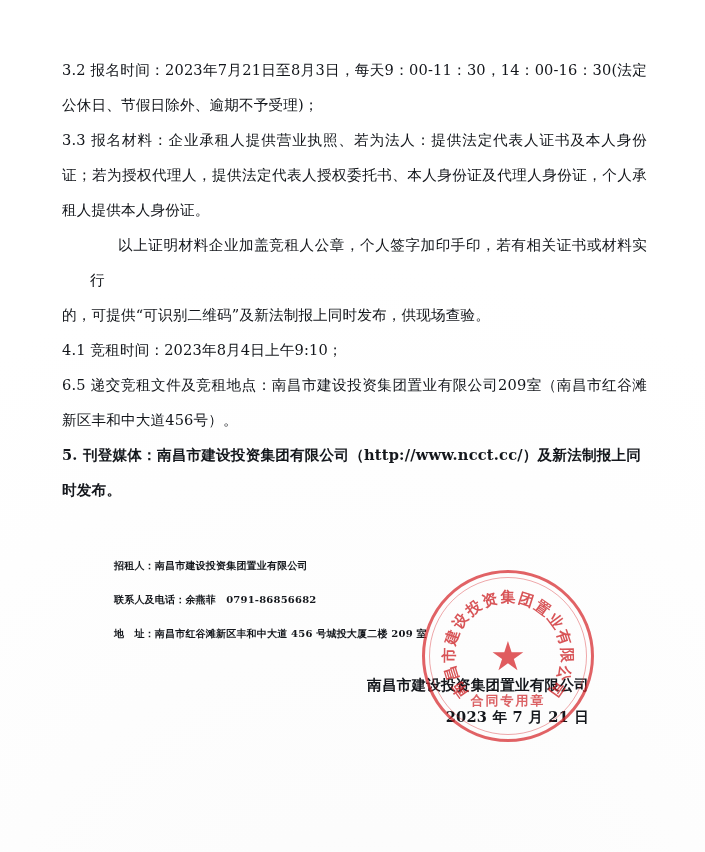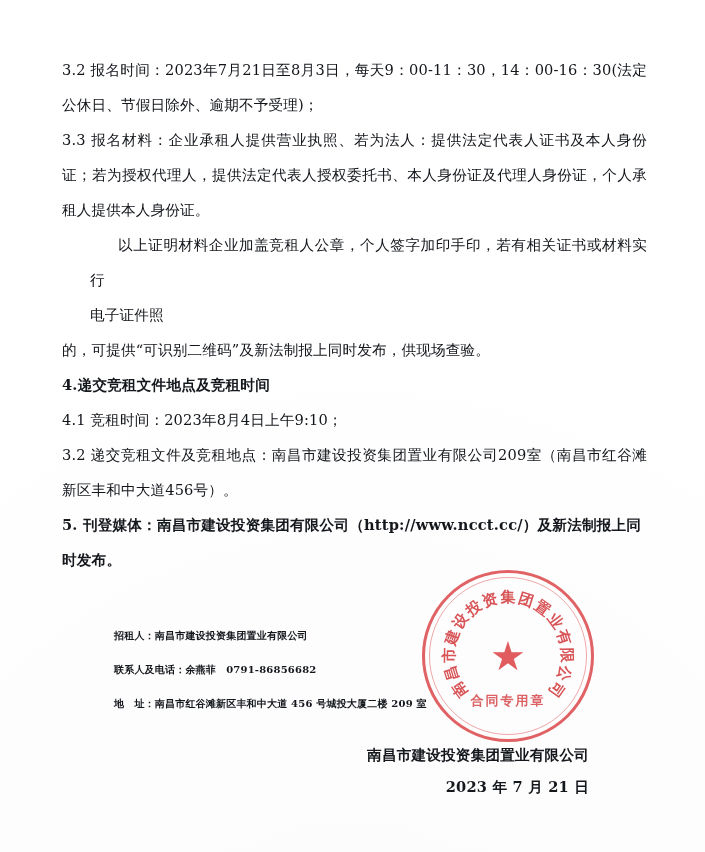--- a/index.html
+++ b/index.html
@@ -140,30 +140,28 @@
 <body>
 
 <div class="page">
 
   <p class="para num">3.2 报名时间：2023年7月21日至8月3日，每天9：00-11：30，14：00-16：30(法定公休日、节假日除外、逾期不予受理)；</p>
 
   <p class="para num">3.3 报名材料：企业承租人提供营业执照、若为法人：提供法定代表人证书及本人身份证；若为授权代理人，提供法定代表人授权委托书、本人身份证及代理人身份证，个人承租人提供本人身份证。</p>
 
   <div class="indent-block">
     <p class="para indent-1">以上证明材料企业加盖竞租人公章，个人签字加印手印，若有相关证书或材料实行</p>
-    <p class="para">电子证件照</p>
   </div>
 
   <p class="para">的，可提供“可识别二维码”及新法制报上同时发布，供现场查验。</p>
 
-  <p class="heading">4.递交竞租文件地点及竞租时间</p>
 
   <p class="para num">4.1 竞租时间：2023年8月4日上午9:10；</p>
 
-  <p class="para num">3.2 递交竞租文件及竞租地点：南昌市建设投资集团置业有限公司209室（南昌市红谷滩新区丰和中大道456号）。</p>
+  <p class="para num">6.5 递交竞租文件及竞租地点：南昌市建设投资集团置业有限公司209室（南昌市红谷滩新区丰和中大道456号）。</p>
 
   <p class="heading">5. 刊登媒体：南昌市建设投资集团有限公司（http://www.ncct.cc/）及新法制报上同时发布。</p>
 
   <div class="signature-block">
     <div class="sig-line">
       <span class="label">招租人：</span><span>南昌市建设投资集团置业有限公司</span>
     </div>
     <div class="sig-line">
       <span class="label">联系人及电话：</span><span class="sig-phone">余燕菲　0791-86856682</span>
     </div>

